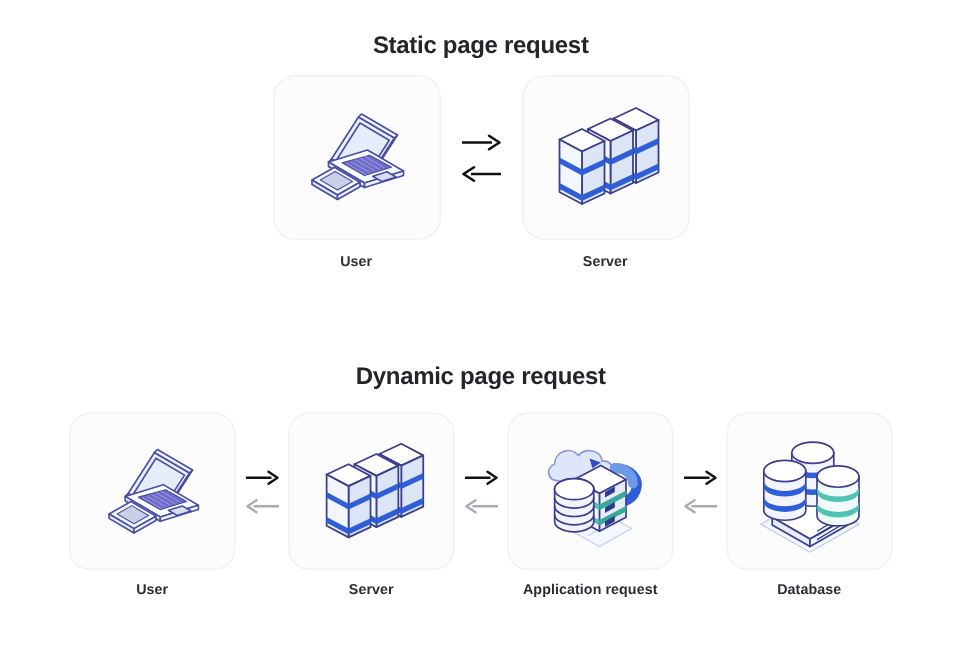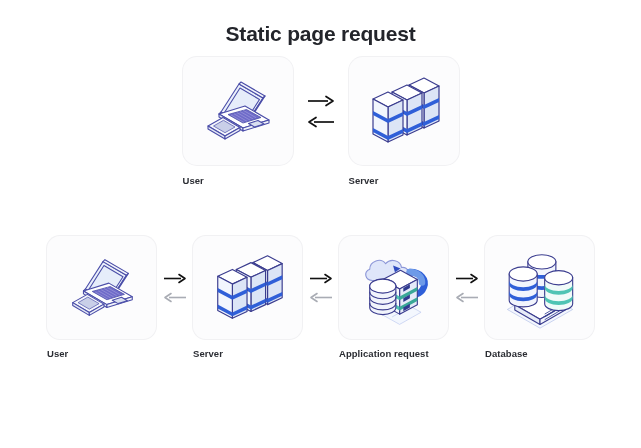--- a/index.html
+++ b/index.html
@@ -10,36 +10,37 @@
     overflow:hidden;
     position:relative;
     color:#23252b;
   }
   .section{position:absolute;left:0;width:641px;}
   #section-static{top:0;}
   #section-dynamic{top:221px;}
 
   .section-title{
     text-align:center;
-    font-size:21px;
+    font-size:16px;
     font-weight:bold;
     letter-spacing:-0.2px;
     color:#23252b;
     margin:0;
     padding-top:22px;
   }
 
   .row{
     display:flex;
     align-items:flex-start;
     justify-content:center;
   }
   .node{
     display:flex;
     flex-direction:column;
+    align-items:center;
   }
   .card{
     width:110px;height:108px;
     background:#fcfcfd;
     border-radius:14px;
     box-shadow:0 0 0 1px #f1f1f3;
     display:flex;align-items:center;justify-content:center;
     position:relative;
   }
   .card.small{width:109px;height:103px;border-radius:13px;}
@@ -156,20 +157,21 @@
           </svg>
         </span>
       </div>
       <div class="node-label">Server</div>
     </div>
 
   </div>
 </div>
 
 <div class="section" id="section-dynamic">
+  <div class="section-title">Dynamic page request</div>
 
   <div class="row" style="margin-top:15px;">
 
     <div class="node small">
       <div class="card small">
         <span>
           <svg width="84" height="84" viewBox="0 0 86 86">
             <g stroke="#4a4da8" stroke-width="1.1" stroke-linejoin="round" fill="none">
               <path d="M26 44 L44 16 L68 30 L50 58 Z" fill="#eaf0fb"></path>
               <path d="M24 46 L26 44 L50 58 L48 60 Z" fill="#dfe6f7"></path>

